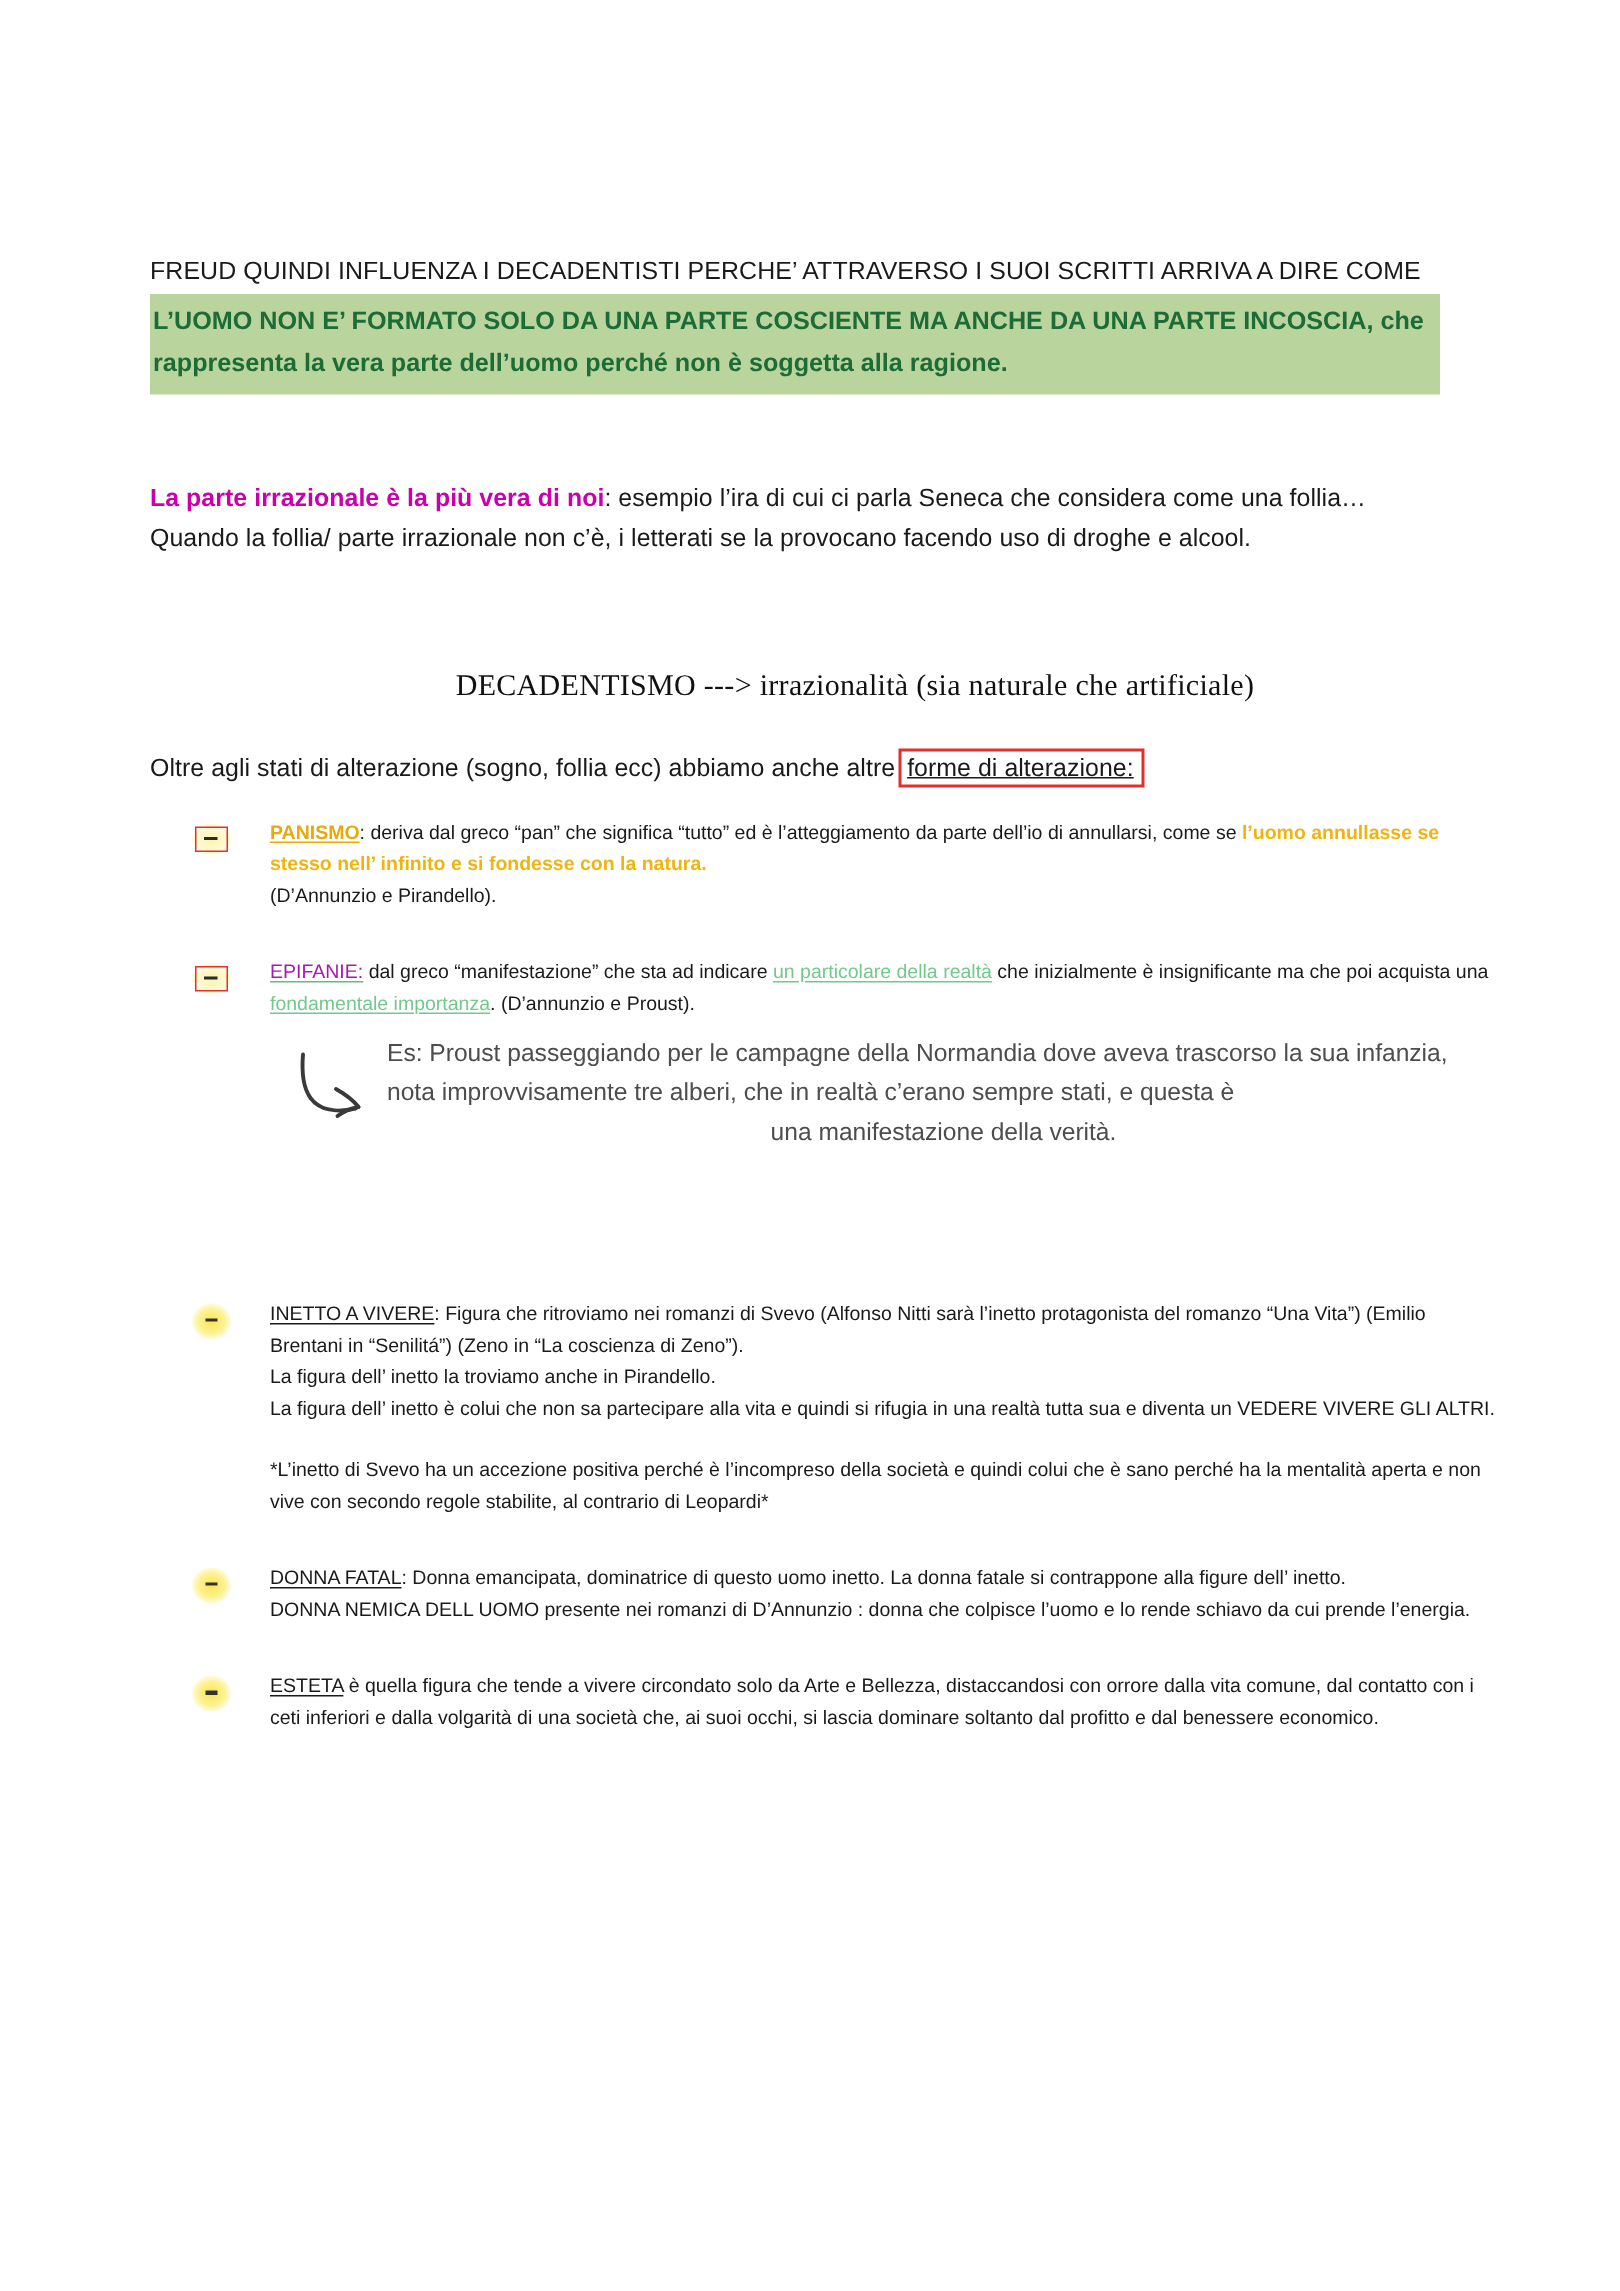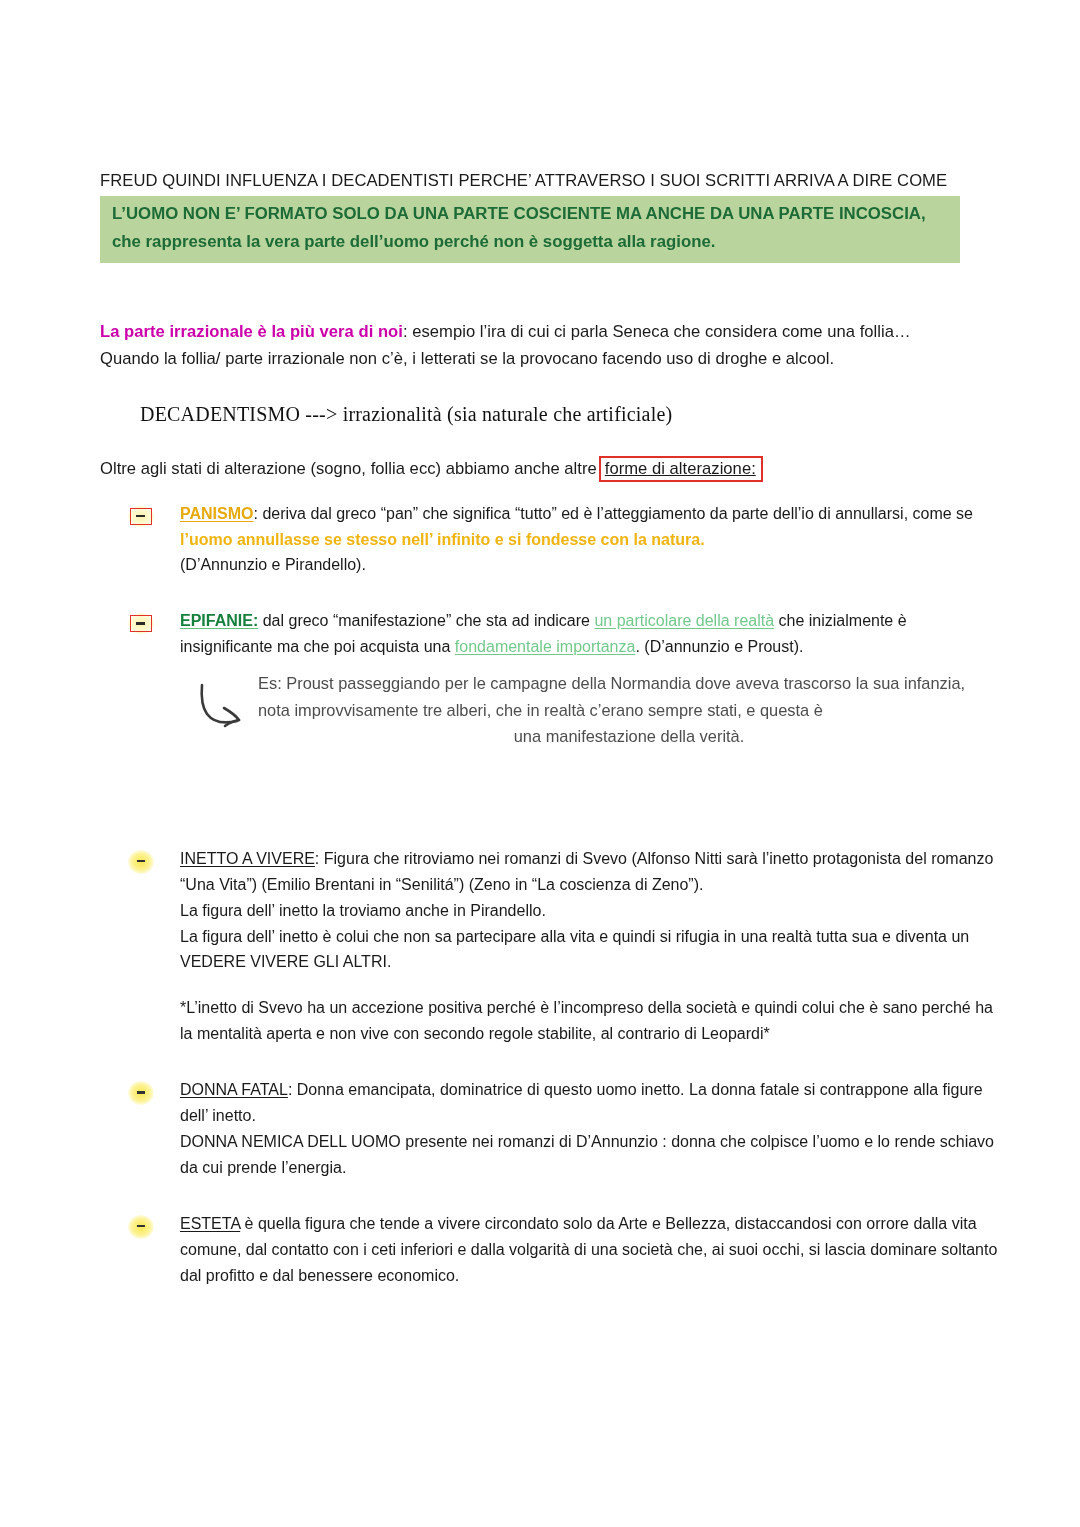--- a/index.html
+++ b/index.html
@@ -41,21 +41,21 @@
     letter-spacing: 0.004em;
   }
 
   
   .green-block {
     background: #b9d49d;
     color: #1d6b36;
     font-weight: bold;
     font-size: 16.8px;
     line-height: 1.66;
-    padding: 4px 10px 7px 12px;
+    padding: 4px 10px 7px 2px;
     width: 860px;
     box-sizing: border-box;
     margin-top: 3px;
   }
 
   
   .gap-lg { height: 56px; }
   .gap-md { height: 30px; }
   .gap-sm { height: 18px; }
   .gap-xs { height: 10px; }
@@ -70,64 +70,66 @@
     font-weight: bold;
     text-decoration: underline;
     text-decoration-color: #e8a90c;
     text-underline-offset: 2px;
   }
   .orange {
     color: #f0b411;
     font-weight: bold;
   }
   .green-u {
-    color: #15803d;
-    font-weight: bold;
+    color: #a21caf;
+    font-weight: normal;
     text-decoration: underline;
     text-decoration-color: #5ec07a;
     text-underline-offset: 2px;
   }
   .green-u-light {
     color: #72c98c;
     text-decoration: underline;
     text-decoration-color: #72c98c;
     text-underline-offset: 2px;
   }
   .u-black {
     text-decoration: underline;
     text-underline-offset: 2px;
     text-decoration-thickness: 1px;
   }
 
   
   .serif-center {
     font-family: "Liberation Serif", serif;
     font-size: 20px;
+    text-align: center;
     color: #111;
     letter-spacing: 0.01em;
     padding-left: 40px;
+    margin-top: 43px;
   }
 
   
   .red-box {
     border: 2px solid #e0302a;
     padding: 1px 5px 2px 4px;
     margin-left: 2px;
     text-decoration: underline;
   }
 
   
   .li {
     position: relative;
     display: flex;
     align-items: flex-start;
   }
   .li-body {
     flex: 1;
-    font-size: 16px;
+    font-size: 13px;
     line-height: 1.62;
   }
 
   
   .bullet-redbox {
     position: relative;
     width: 26px;
     min-width: 26px;
     height: 17px;
     margin-top: 7px;

